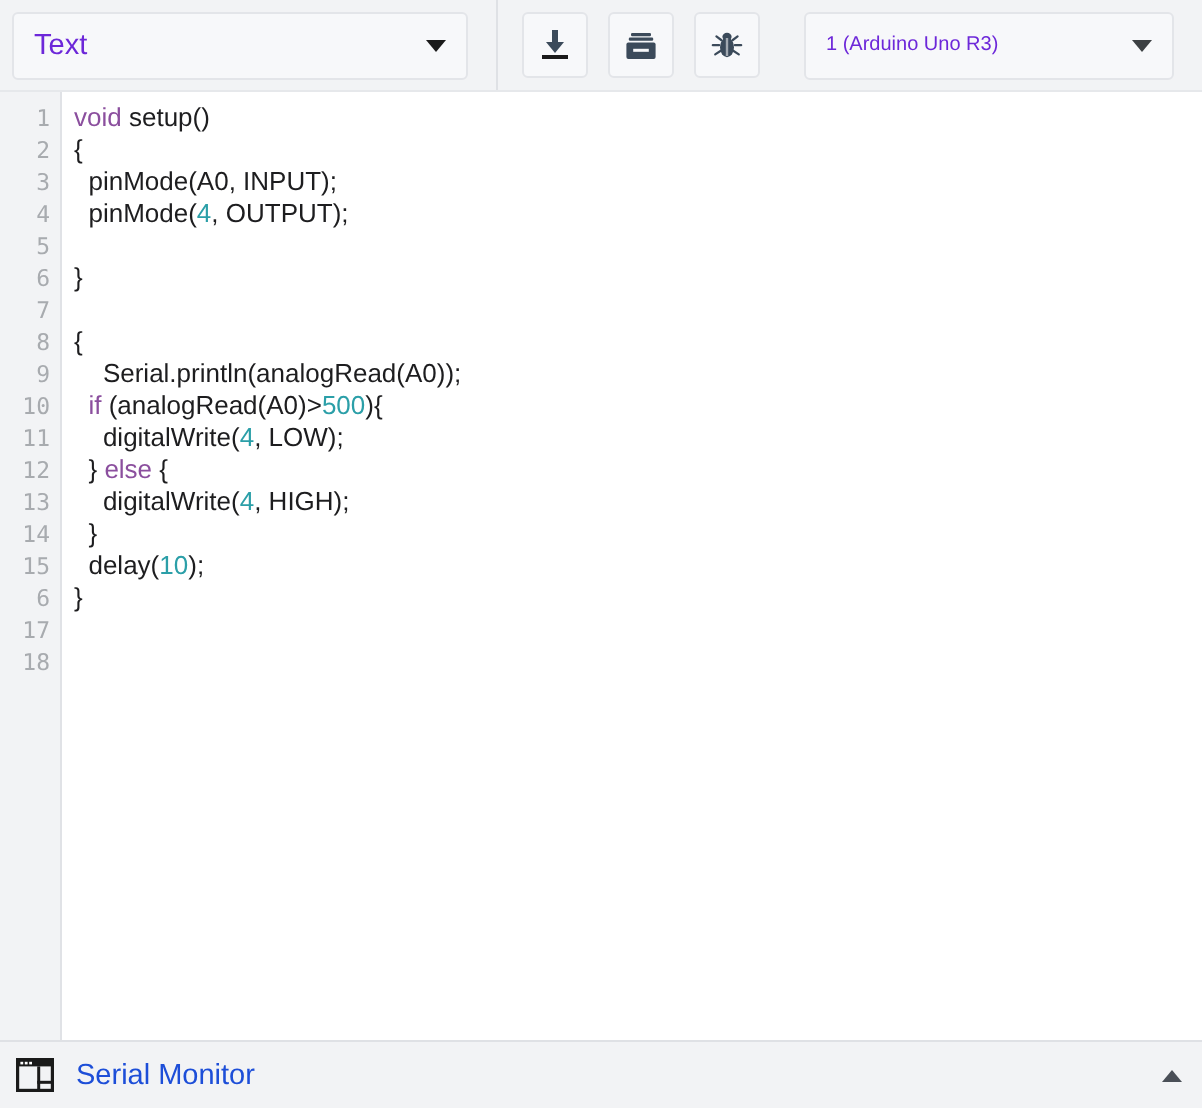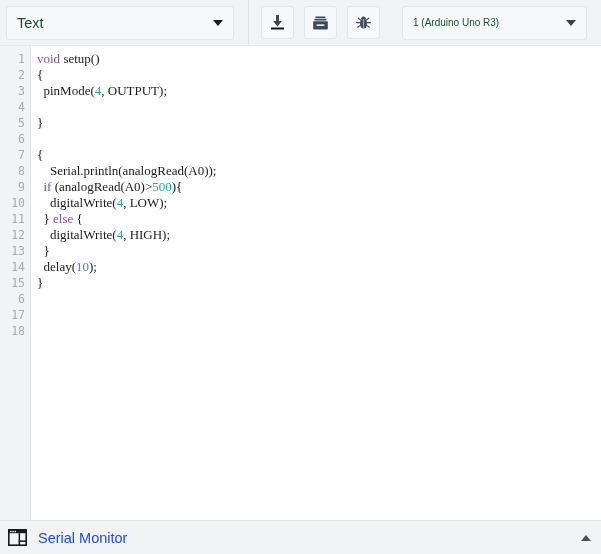--- a/index.html
+++ b/index.html
@@ -27,21 +27,21 @@
     display: flex; align-items: center;
     padding: 0 10px;
     cursor: pointer;
     user-select: none;
   }
   .combo-type { width: 228px; }
   .combo-board { width: 185px; }
   .combo-label {
     flex: 1;
     font-size: 14.5px;
-    color: #14532d;
+    color: #6d28d9;
     white-space: nowrap;
     overflow: hidden;
   }
   .combo-board .combo-label { font-size: 10px; }
   .caret {
     width: 0; height: 0;
     border-left: 5px solid transparent;
     border-right: 5px solid transparent;
     border-top: 6px solid #1a1a1a;
     margin-left: 8px;
@@ -94,21 +94,21 @@
   }
   .code {
     flex: 1;
     padding-top: 5px;
     padding-left: 6px;
     background: #ffffff;
     overflow: hidden;
   }
   .code .cl {
     height: 16px; line-height: 16px;
-    font-family: Liberation Serif, serif;
+    font-family: Liberation Sans, sans-serif;
     font-size: 13px;
     color: #1d1d1f;
     white-space: pre;
   }
   .kw  { color: #8b4f9e; }
   .num { color: #2b9fa8; }
 
   
   .statusbar {
     height: 33px; min-height: 33px;
@@ -209,20 +209,21 @@
         <span class="ln">13</span>
         <span class="ln">14</span>
         <span class="ln">15</span>
         <span class="ln">6</span>
         <span class="ln">17</span>
         <span class="ln">18</span>
       </div>
     <div class="code" id="codearea">
         <div class="cl"><span class="kw">void</span> setup()</div>
         <div class="cl">{</div>
+        <div class="cl">  pinMode(A0, INPUT);</div>
         <div class="cl">  pinMode(<span class="num">4</span>, OUTPUT);</div>
         <div class="cl">&nbsp;</div>
         <div class="cl">}</div>
         <div class="cl">&nbsp;</div>
         <div class="cl">{</div>
         <div class="cl">    Serial.println(analogRead(A0));</div>
         <div class="cl">  <span class="kw">if</span> (analogRead(A0)&gt;<span class="num">500</span>){</div>
         <div class="cl">    digitalWrite(<span class="num">4</span>, LOW);</div>
         <div class="cl">  } <span class="kw">else</span> {</div>
         <div class="cl">    digitalWrite(<span class="num">4</span>, HIGH);</div>

